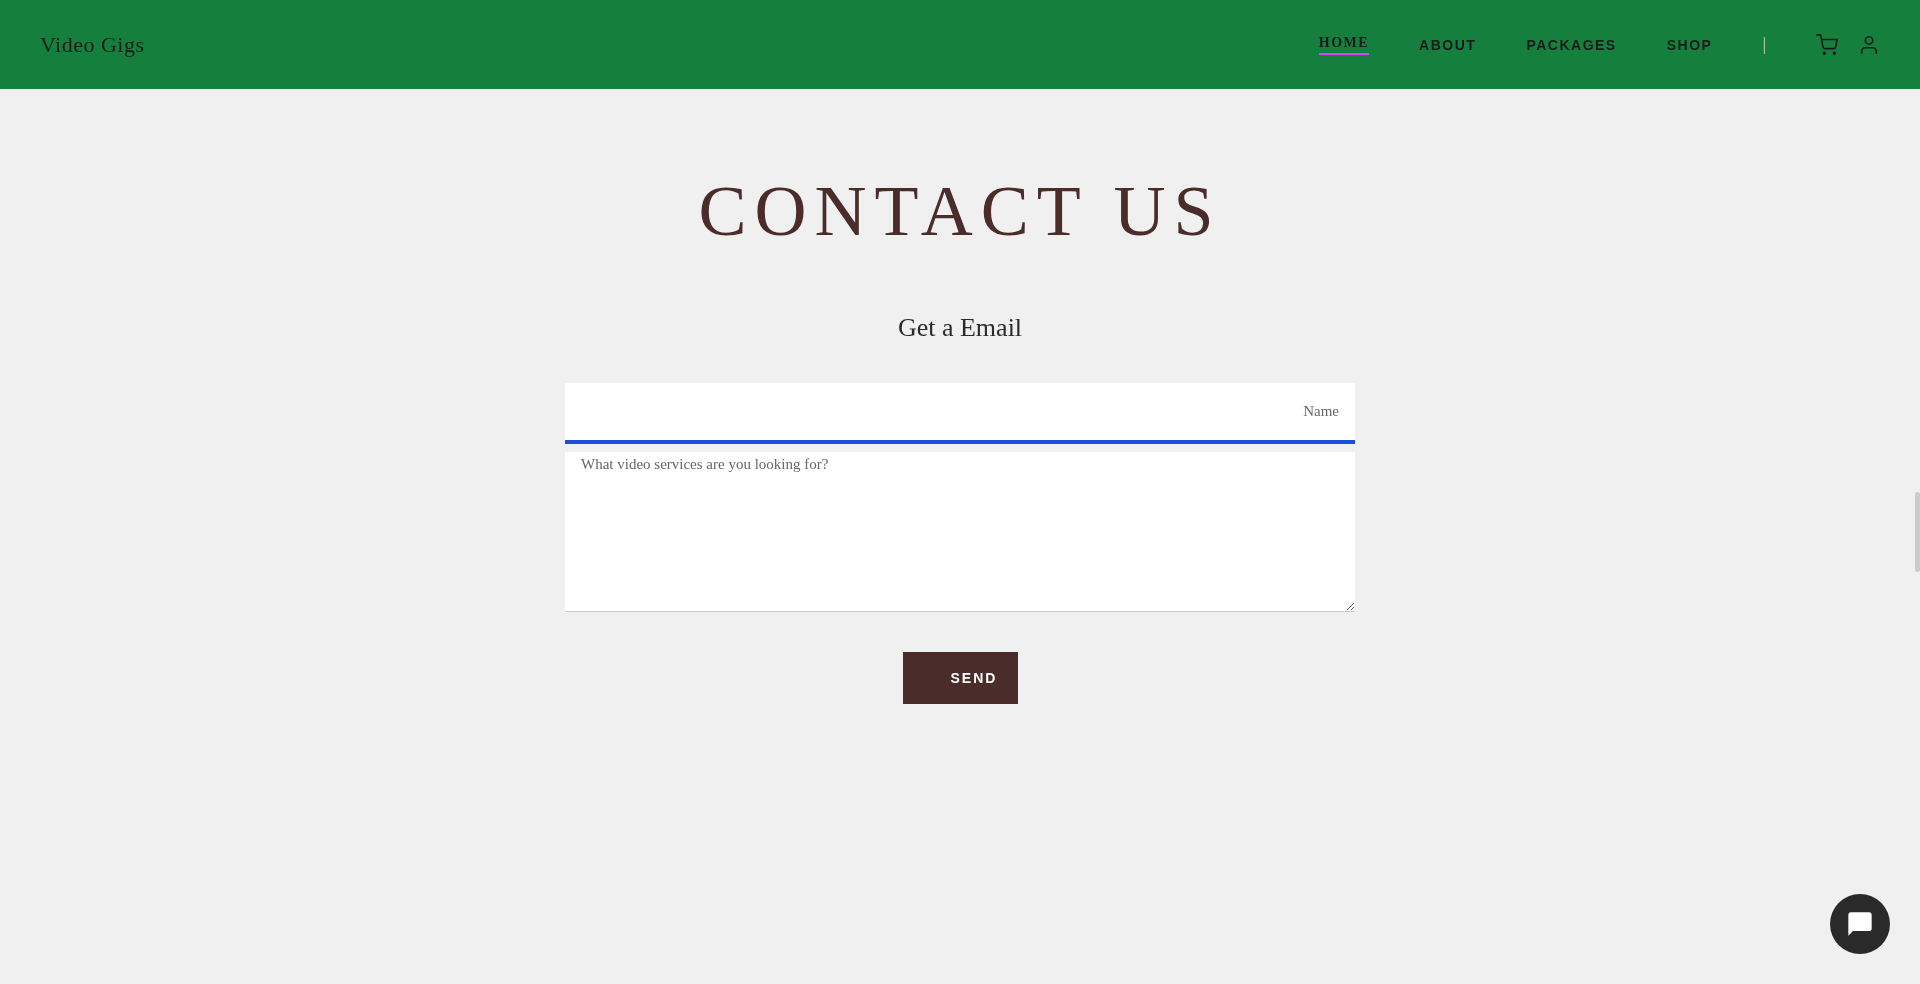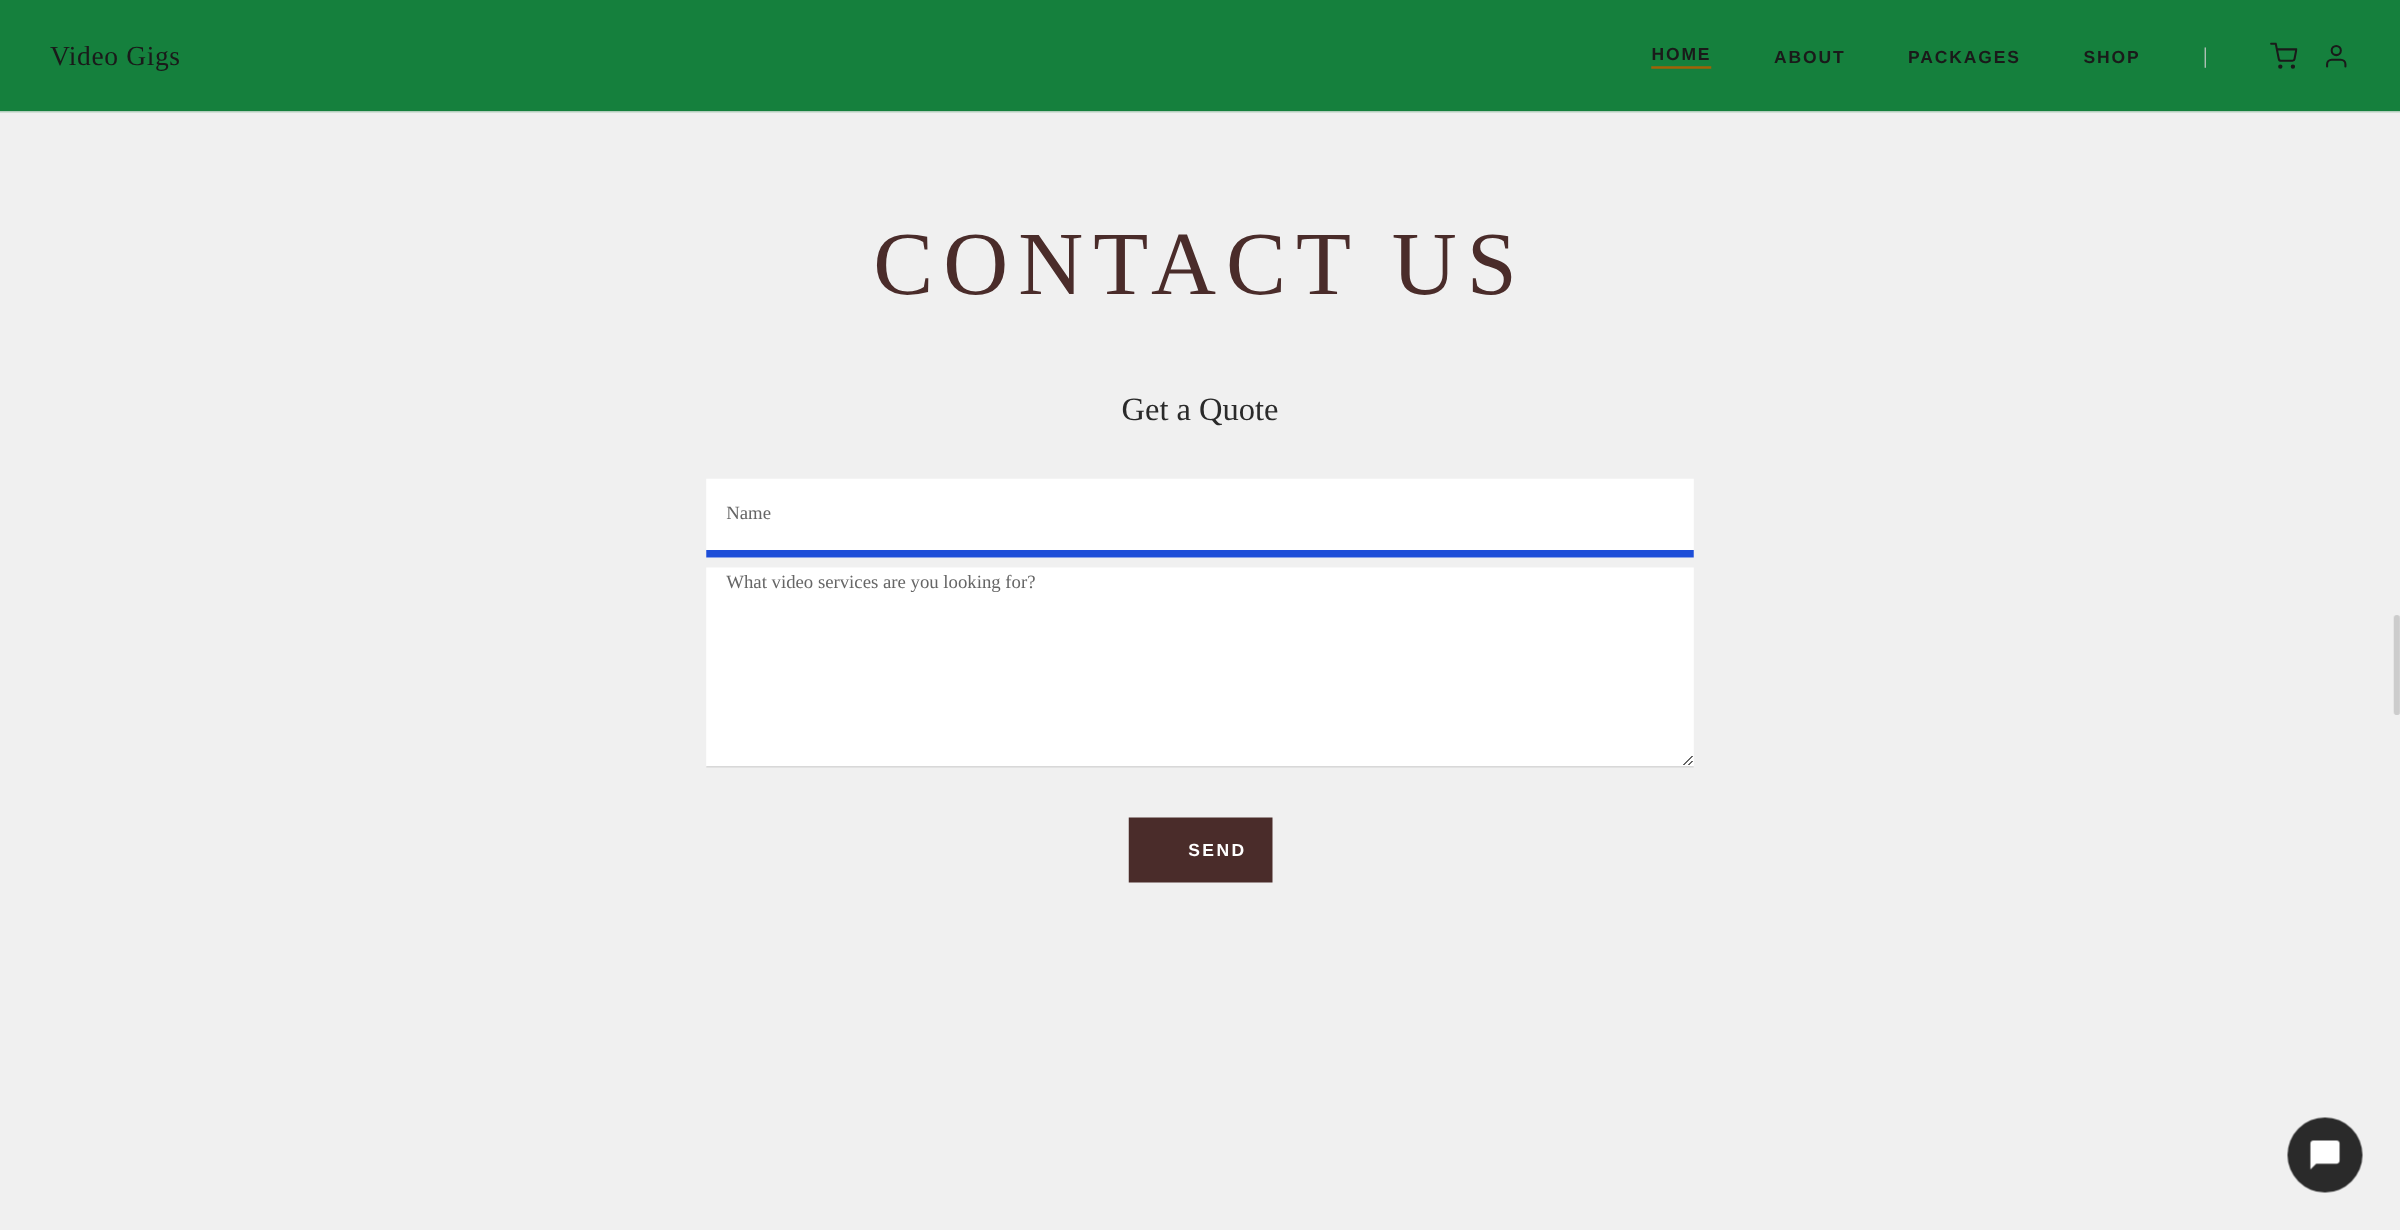--- a/index.html
+++ b/index.html
@@ -46,22 +46,23 @@
       font-size: 14px;
       font-weight: 700;
       letter-spacing: 1.5px;
       color: #1a1a1a;
       text-decoration: none;
       text-transform: uppercase;
       cursor: pointer;
     }
 
     .nav-link.active {
-      border-bottom: 2px solid #a16207;
+      border-bottom: 2px solid #d946ef;
       padding-bottom: 2px;
+      font-family: Liberation Serif, serif;
     }
 
     .nav-divider {
       color: #cccccc;
       font-size: 18px;
       font-weight: 300;
     }
 
     .nav-icons {
       display: flex;
@@ -109,27 +110,28 @@
       width: 790px;
       display: flex;
       flex-direction: column;
       gap: 0;
     }
 
     .form-input {
       width: 100%;
       background-color: #ffffff;
       border: none;
-      border-bottom: 6px solid #1d4ed8;
+      border-bottom: 4px solid #1d4ed8;
       padding: 20px 16px;
       font-family: 'Georgia', serif;
       font-size: 15px;
       color: #555555;
       outline: none;
       margin-bottom: 4px;
+      text-align: right;
     }
 
     .form-input::placeholder {
       color: #666666;
       font-size: 15px;
     }
 
     .form-textarea {
       width: 100%;
       background-color: #ffffff;
@@ -217,21 +219,21 @@
           <path d="M20 21v-2a4 4 0 0 0-4-4H8a4 4 0 0 0-4 4v2"></path>
           <circle cx="12" cy="7" r="4"></circle>
         </svg>
       </span>
     </div>
   </nav>
 </header>
 
 <main>
   <h1 class="contact-title">CONTACT US</h1>
-  <h2 class="subtitle">Get a Quote</h2>
+  <h2 class="subtitle">Get a Email</h2>
 
   <div class="form-container">
     <input type="text" class="form-input" placeholder="Name" style="">
     <textarea class="form-textarea" placeholder="What video services are you looking for?" style=""></textarea>
     <button class="send-button">SEND</button>
   </div>
 </main>
 
 <div class="chat-bubble">
   <svg width="28" height="28" viewBox="0 0 24 24" fill="white" stroke="white" stroke-width="0">

